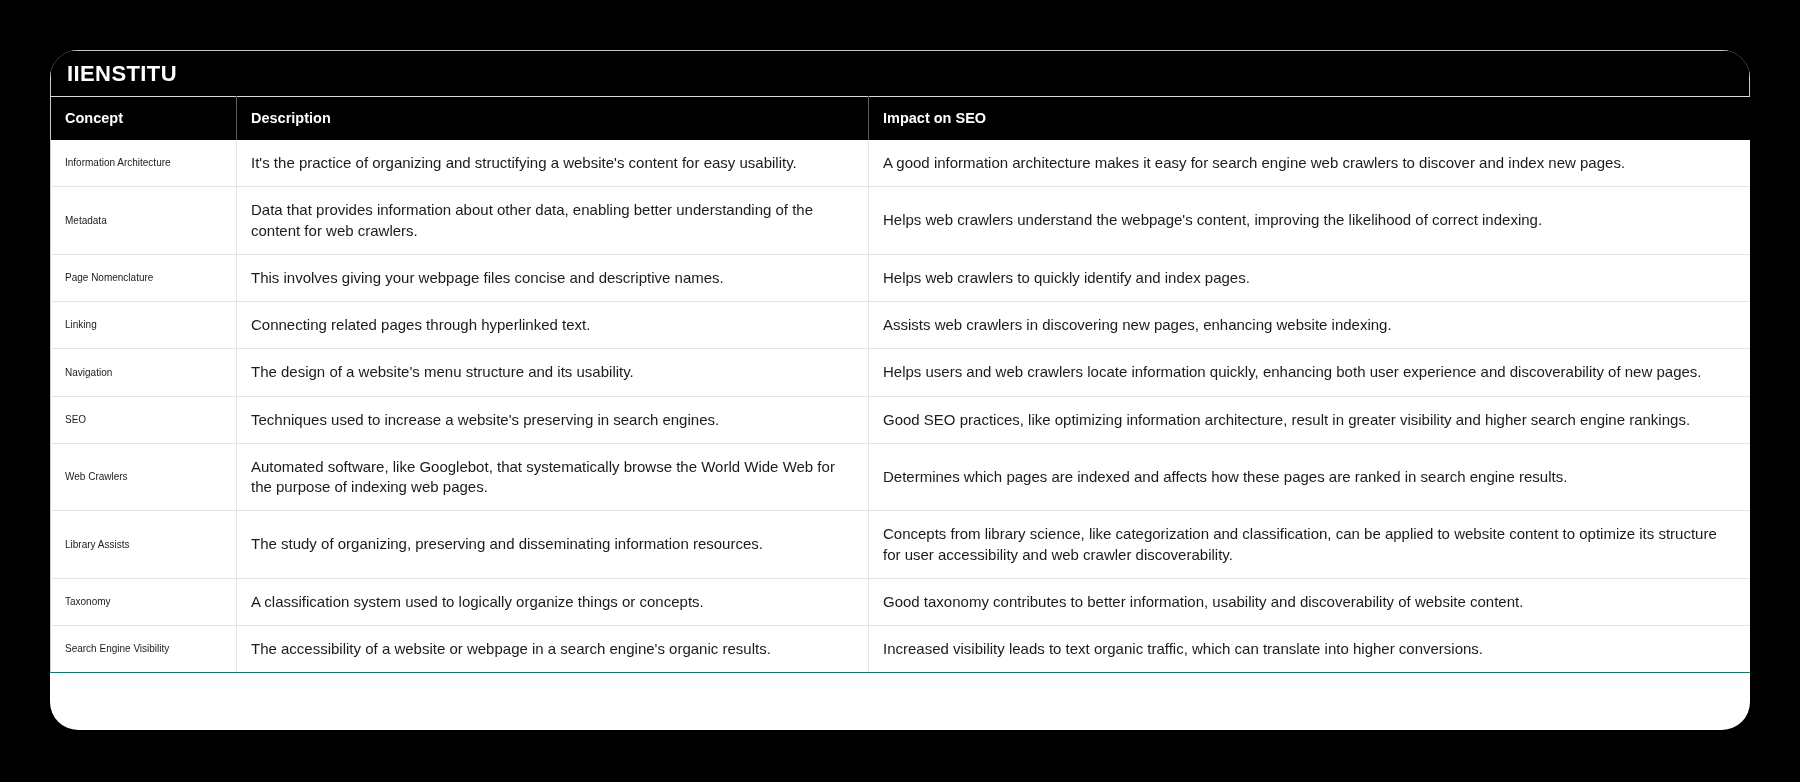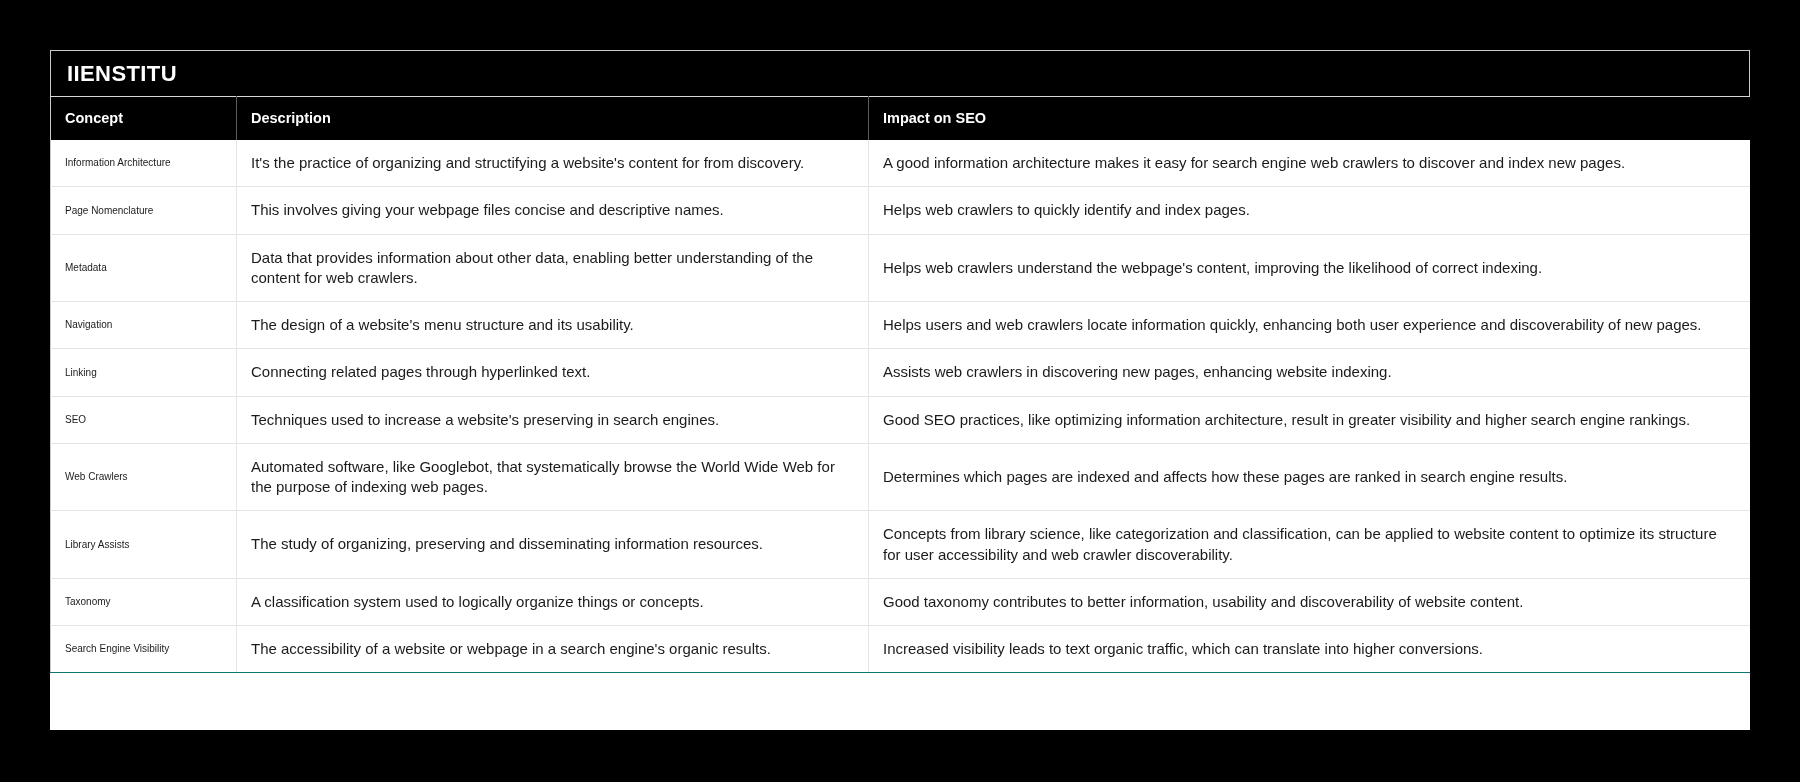--- a/index.html
+++ b/index.html
@@ -17,20 +17,21 @@
 
   #table-card {
     position: absolute;
     left: 50px;
     top: 50px;
     width: 1700px;
     height: 680px;
     overflow: hidden;
     background: #ffffff;
     box-sizing: border-box;
+    border-radius: 28px;
   }
 
   
   #brand-bar {
     height: 46px;
     background: #000000;
     border: 1px solid #c9c9c9;
     border-bottom: none;
     box-sizing: border-box;
     display: flex;
@@ -109,42 +110,42 @@
     <thead>
       <tr>
         <th>Concept</th>
         <th>Description</th>
         <th>Impact on SEO</th>
       </tr>
     </thead>
     <tbody id="table-body">
         <tr>
           <td class="cell-concept">Information Architecture</td>
-          <td class="cell-description">It's the practice of organizing and structifying a website's content for from discovery.</td>
+          <td class="cell-description">It's the practice of organizing and structifying a website's content for easy usability.</td>
           <td class="cell-impact">A good information architecture makes it easy for search engine web crawlers to discover and index new pages.</td>
+        </tr>
+        <tr>
+          <td class="cell-concept">Metadata</td>
+          <td class="cell-description">Data that provides information about other data, enabling better understanding of the content for web crawlers.</td>
+          <td class="cell-impact">Helps web crawlers understand the webpage's content, improving the likelihood of correct indexing.</td>
         </tr>
         <tr>
           <td class="cell-concept">Page Nomenclature</td>
           <td class="cell-description">This involves giving your webpage files concise and descriptive names.</td>
           <td class="cell-impact">Helps web crawlers to quickly identify and index pages.</td>
         </tr>
         <tr>
-          <td class="cell-concept">Metadata</td>
-          <td class="cell-description">Data that provides information about other data, enabling better understanding of the content for web crawlers.</td>
-          <td class="cell-impact">Helps web crawlers understand the webpage's content, improving the likelihood of correct indexing.</td>
+          <td class="cell-concept">Linking</td>
+          <td class="cell-description">Connecting related pages through hyperlinked text.</td>
+          <td class="cell-impact">Assists web crawlers in discovering new pages, enhancing website indexing.</td>
         </tr>
         <tr>
           <td class="cell-concept">Navigation</td>
           <td class="cell-description">The design of a website's menu structure and its usability.</td>
           <td class="cell-impact">Helps users and web crawlers locate information quickly, enhancing both user experience and discoverability of new pages.</td>
-        </tr>
-        <tr>
-          <td class="cell-concept">Linking</td>
-          <td class="cell-description">Connecting related pages through hyperlinked text.</td>
-          <td class="cell-impact">Assists web crawlers in discovering new pages, enhancing website indexing.</td>
         </tr>
         <tr>
           <td class="cell-concept">SEO</td>
           <td class="cell-description">Techniques used to increase a website's preserving in search engines.</td>
           <td class="cell-impact">Good SEO practices, like optimizing information architecture, result in greater visibility and higher search engine rankings.</td>
         </tr>
         <tr>
           <td class="cell-concept">Web Crawlers</td>
           <td class="cell-description">Automated software, like Googlebot, that systematically browse the World Wide Web for the purpose of indexing web pages.</td>
           <td class="cell-impact">Determines which pages are indexed and affects how these pages are ranked in search engine results.</td>

